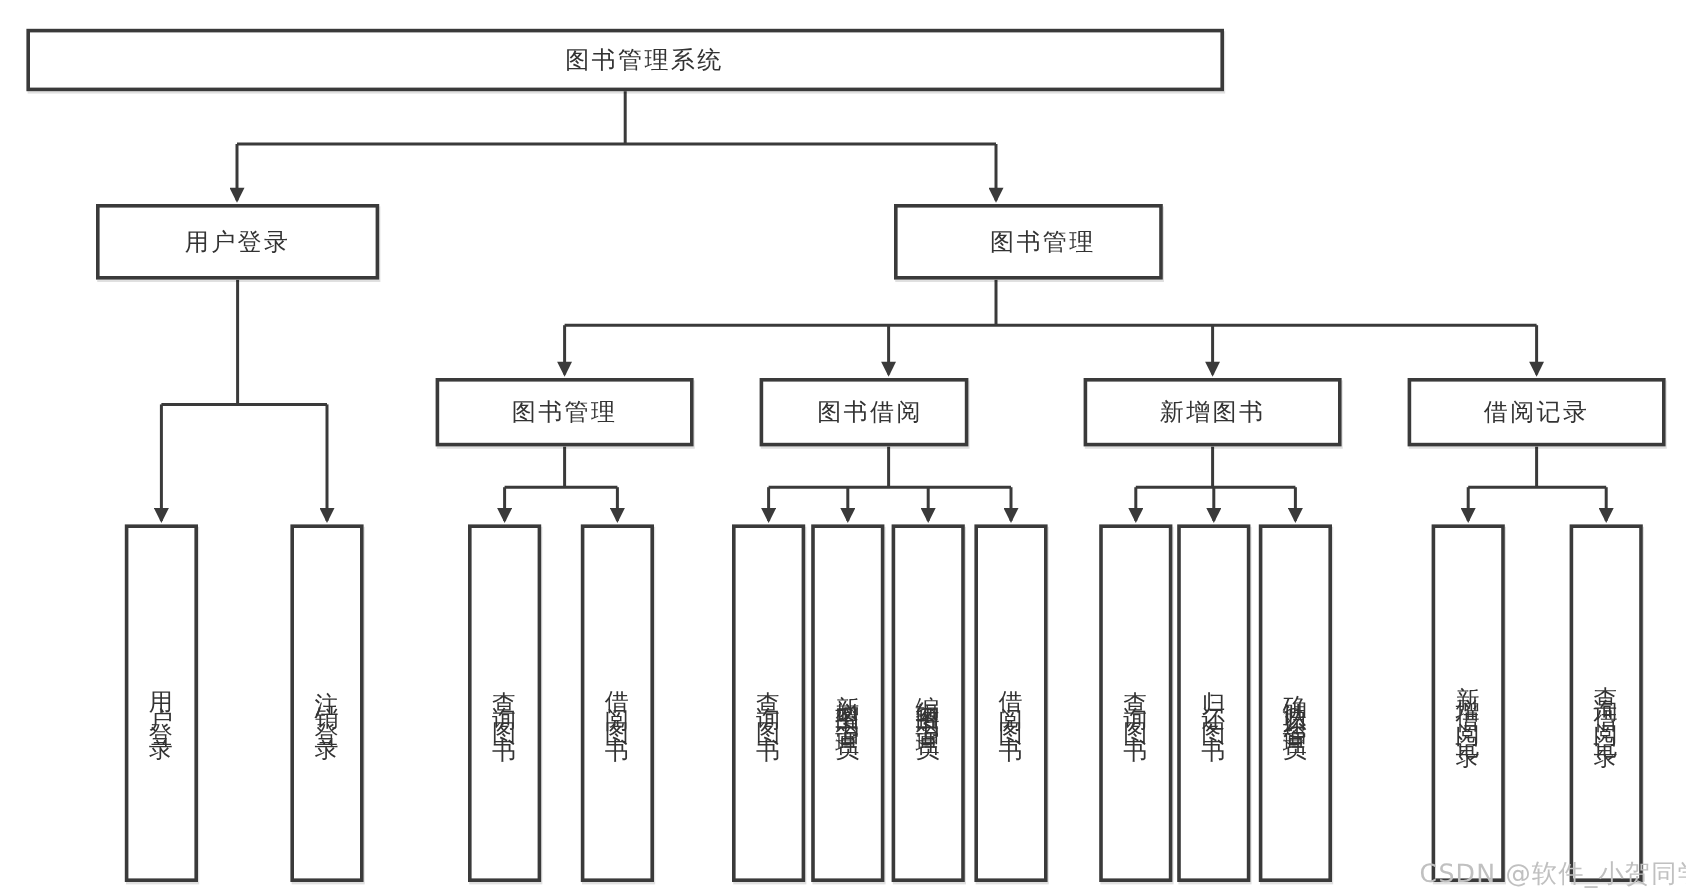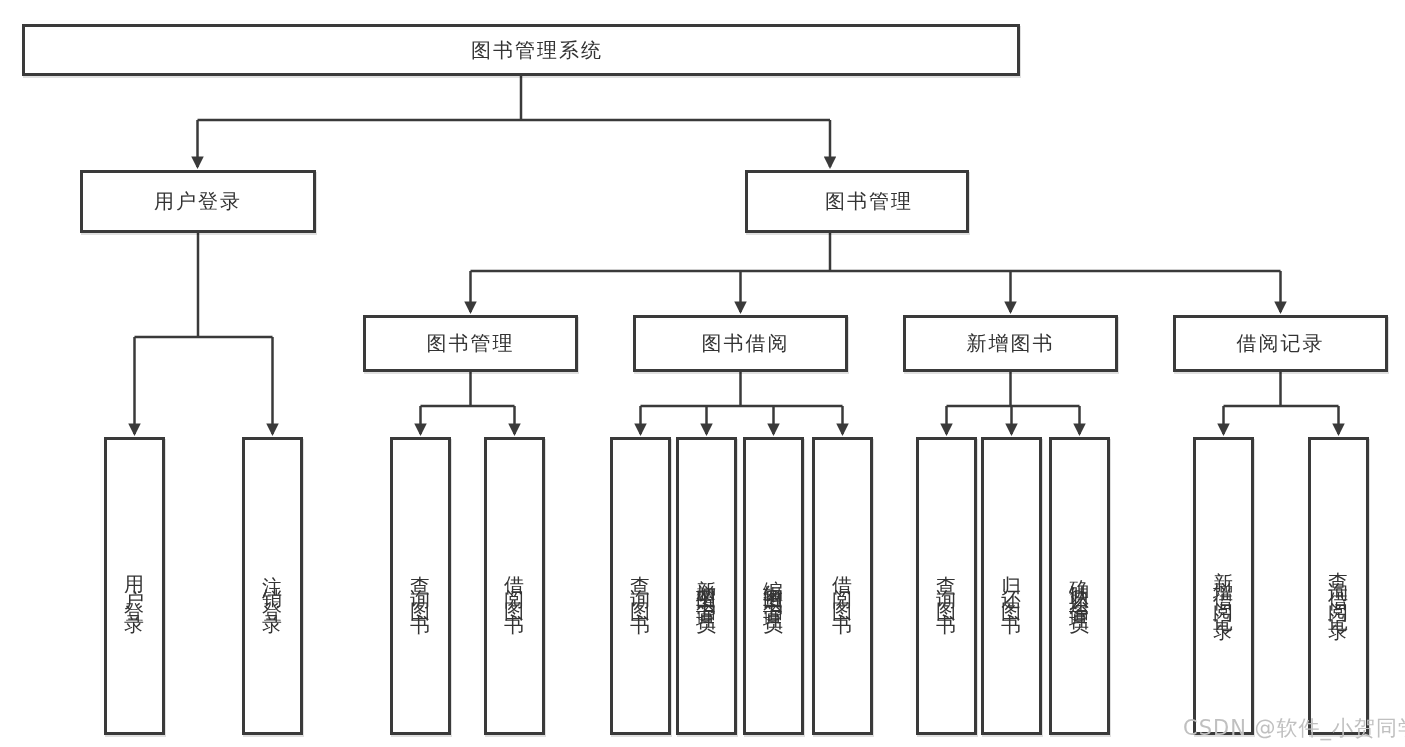--- a/index.html
+++ b/index.html
@@ -112,21 +112,21 @@
   <div class="node" style="left:80px; top:170px; width:236px; height:63px;">
     <span class="lbl">用户登录</span>
   </div>
   <div class="node" style="left:745px; top:170px; width:224px; height:63px;padding-left:24px;">
     <span class="lbl">图书管理</span>
   </div>
 
   <div class="node" style="left:363px; top:315px; width:215px; height:57px;">
     <span class="lbl">图书管理</span>
   </div>
-  <div class="node" style="left:633px; top:315px; width:215px; height:57px;padding-left:10px;">
+  <div class="node" style="left:633px; top:315px; width:174px; height:57px;padding-left:10px;">
     <span class="lbl">图书借阅</span>
   </div>
   <div class="node" style="left:903px; top:315px; width:215px; height:57px;">
     <span class="lbl">新增图书</span>
   </div>
   <div class="node" style="left:1173px; top:315px; width:215px; height:57px;">
     <span class="lbl">借阅记录</span>
   </div>
 
   <div class="node leaf ls-wide" style="left:104px; top:437px; width:61px; height:298px;">

